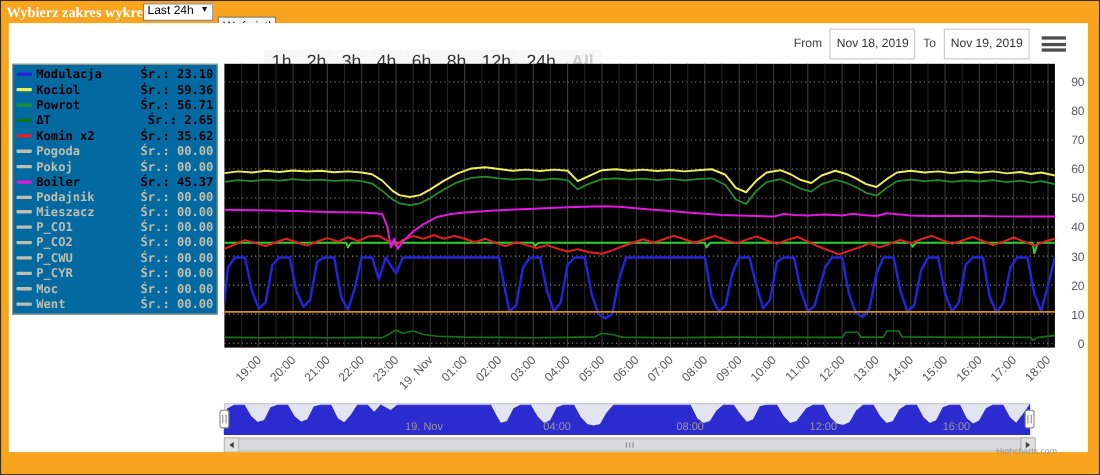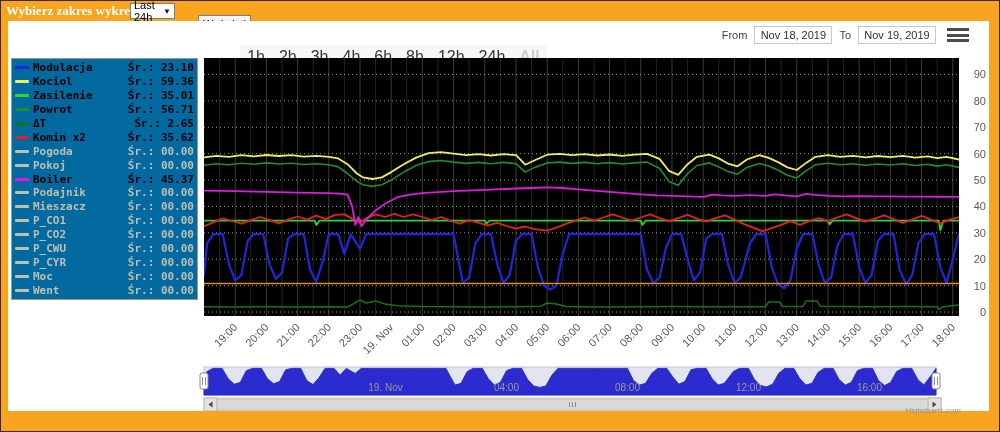--- a/index.html
+++ b/index.html
@@ -8,44 +8,44 @@
     position:relative; width:1000px; height:432px;
     background:#F8A41F; border:1px solid #3a2b05; overflow:hidden;
   }
   
   .topbar { position:absolute; left:0; top:0; width:100%; height:20px; background:#F8A41F; }
   .topbar-label {
     position:absolute; left:5px; top:2px; color:#fff; font-weight:bold;
     font-family:"Liberation Serif", serif; font-size:13px;
   }
   .fake-select {
-    position:absolute; left:129px; top:2px; width:45px; height:16px; background:#fff;
+    position:absolute; left:129px; top:2px; width:64px; height:16px; background:#fff;
     border:1px solid #7f7f7f; font-size:11px; color:#000; display:flex;
-    align-items:center; justify-content:space-between; padding:0 3px; cursor:default;
+    align-items:flex-start; justify-content:space-between; padding:0 3px; cursor:default;
   }
   .fake-select .arr { font-size:8px; color:#101030; }
   .go-btn {
     position:absolute; left:197px; top:14px; height:17px; padding:0 4px;
     background:linear-gradient(#f8f8f8,#dcdcdc); border:1px solid #808080;
     font-size:11px; color:#000; display:flex; align-items:center;
   }
   
   .content { position:absolute; left:7px; top:20px; width:981px; height:390px; background:#fff; }
   
   .zoom-row { position:absolute; left:196px; top:6px; display:flex; align-items:center; gap:5px; }
   .zoom-lbl { font-size:11px; color:#444; margin-right:3px;margin-top:48px; }
   .zbtn {
     font-size:16px; color:#333; background:#f7f7f7; border-radius:3px;
     padding:3px 7px; cursor:pointer;
   }
   .zbtn.disabled { color:#ccc; cursor:default;font-weight:bold; }
   .fromto { position:absolute; top:5px; right:20px; display:flex; align-items:center; gap:7px; }
   .ft-lbl { font-size:11px; color:#444; }
   .ft-box {
-    width:78px; height:18px; border:1px solid #c8c8c8; background:#fff;
+    width:78px; height:28px; border:1px solid #c8c8c8; background:#fff;
     font-size:11px; color:#333; display:flex; align-items:center; justify-content:center;
   }
   .burger { width:22px; height:14px; margin-left:4px; cursor:pointer;
     display:flex; flex-direction:column; justify-content:space-between; }
   .burger div { height:3px; background:#4d4d4d; }
   
   .legend {
     position:absolute; left:3px; top:37px; width:187px;
     background:#0369a1; border:1px solid #9b9b85; padding:2px 3px;
     font-family:"DejaVu Sans Mono", monospace; font-size:11px; font-weight:bold;
@@ -95,25 +95,20 @@
     <div class="legend" id="legend">
         <div class="lrow">
           <span class="sw" style="background: rgb(36, 36, 221);"></span>
           <span class="lname">Modulacja</span>
           <span class="lval">Śr.: 23.10</span>
         </div>
         <div class="lrow">
           <span class="sw" style="background: rgb(238, 238, 85);"></span>
           <span class="lname">Kociol</span>
           <span class="lval">Śr.: 59.36</span>
-        </div>
-        <div class="lrow">
-          <span class="sw" style="background: rgb(44, 212, 44);"></span>
-          <span class="lname">Zasilenie</span>
-          <span class="lval">Śr.: 35.01</span>
         </div>
         <div class="lrow">
           <span class="sw" style="background: rgb(31, 143, 42);"></span>
           <span class="lname">Powrot</span>
           <span class="lval">Śr.: 56.71</span>
         </div>
         <div class="lrow">
           <span class="sw" style="background: rgb(21, 117, 21);"></span>
           <span class="lname">ΔT</span>
           <span class="lval">Śr.: 2.65</span>

